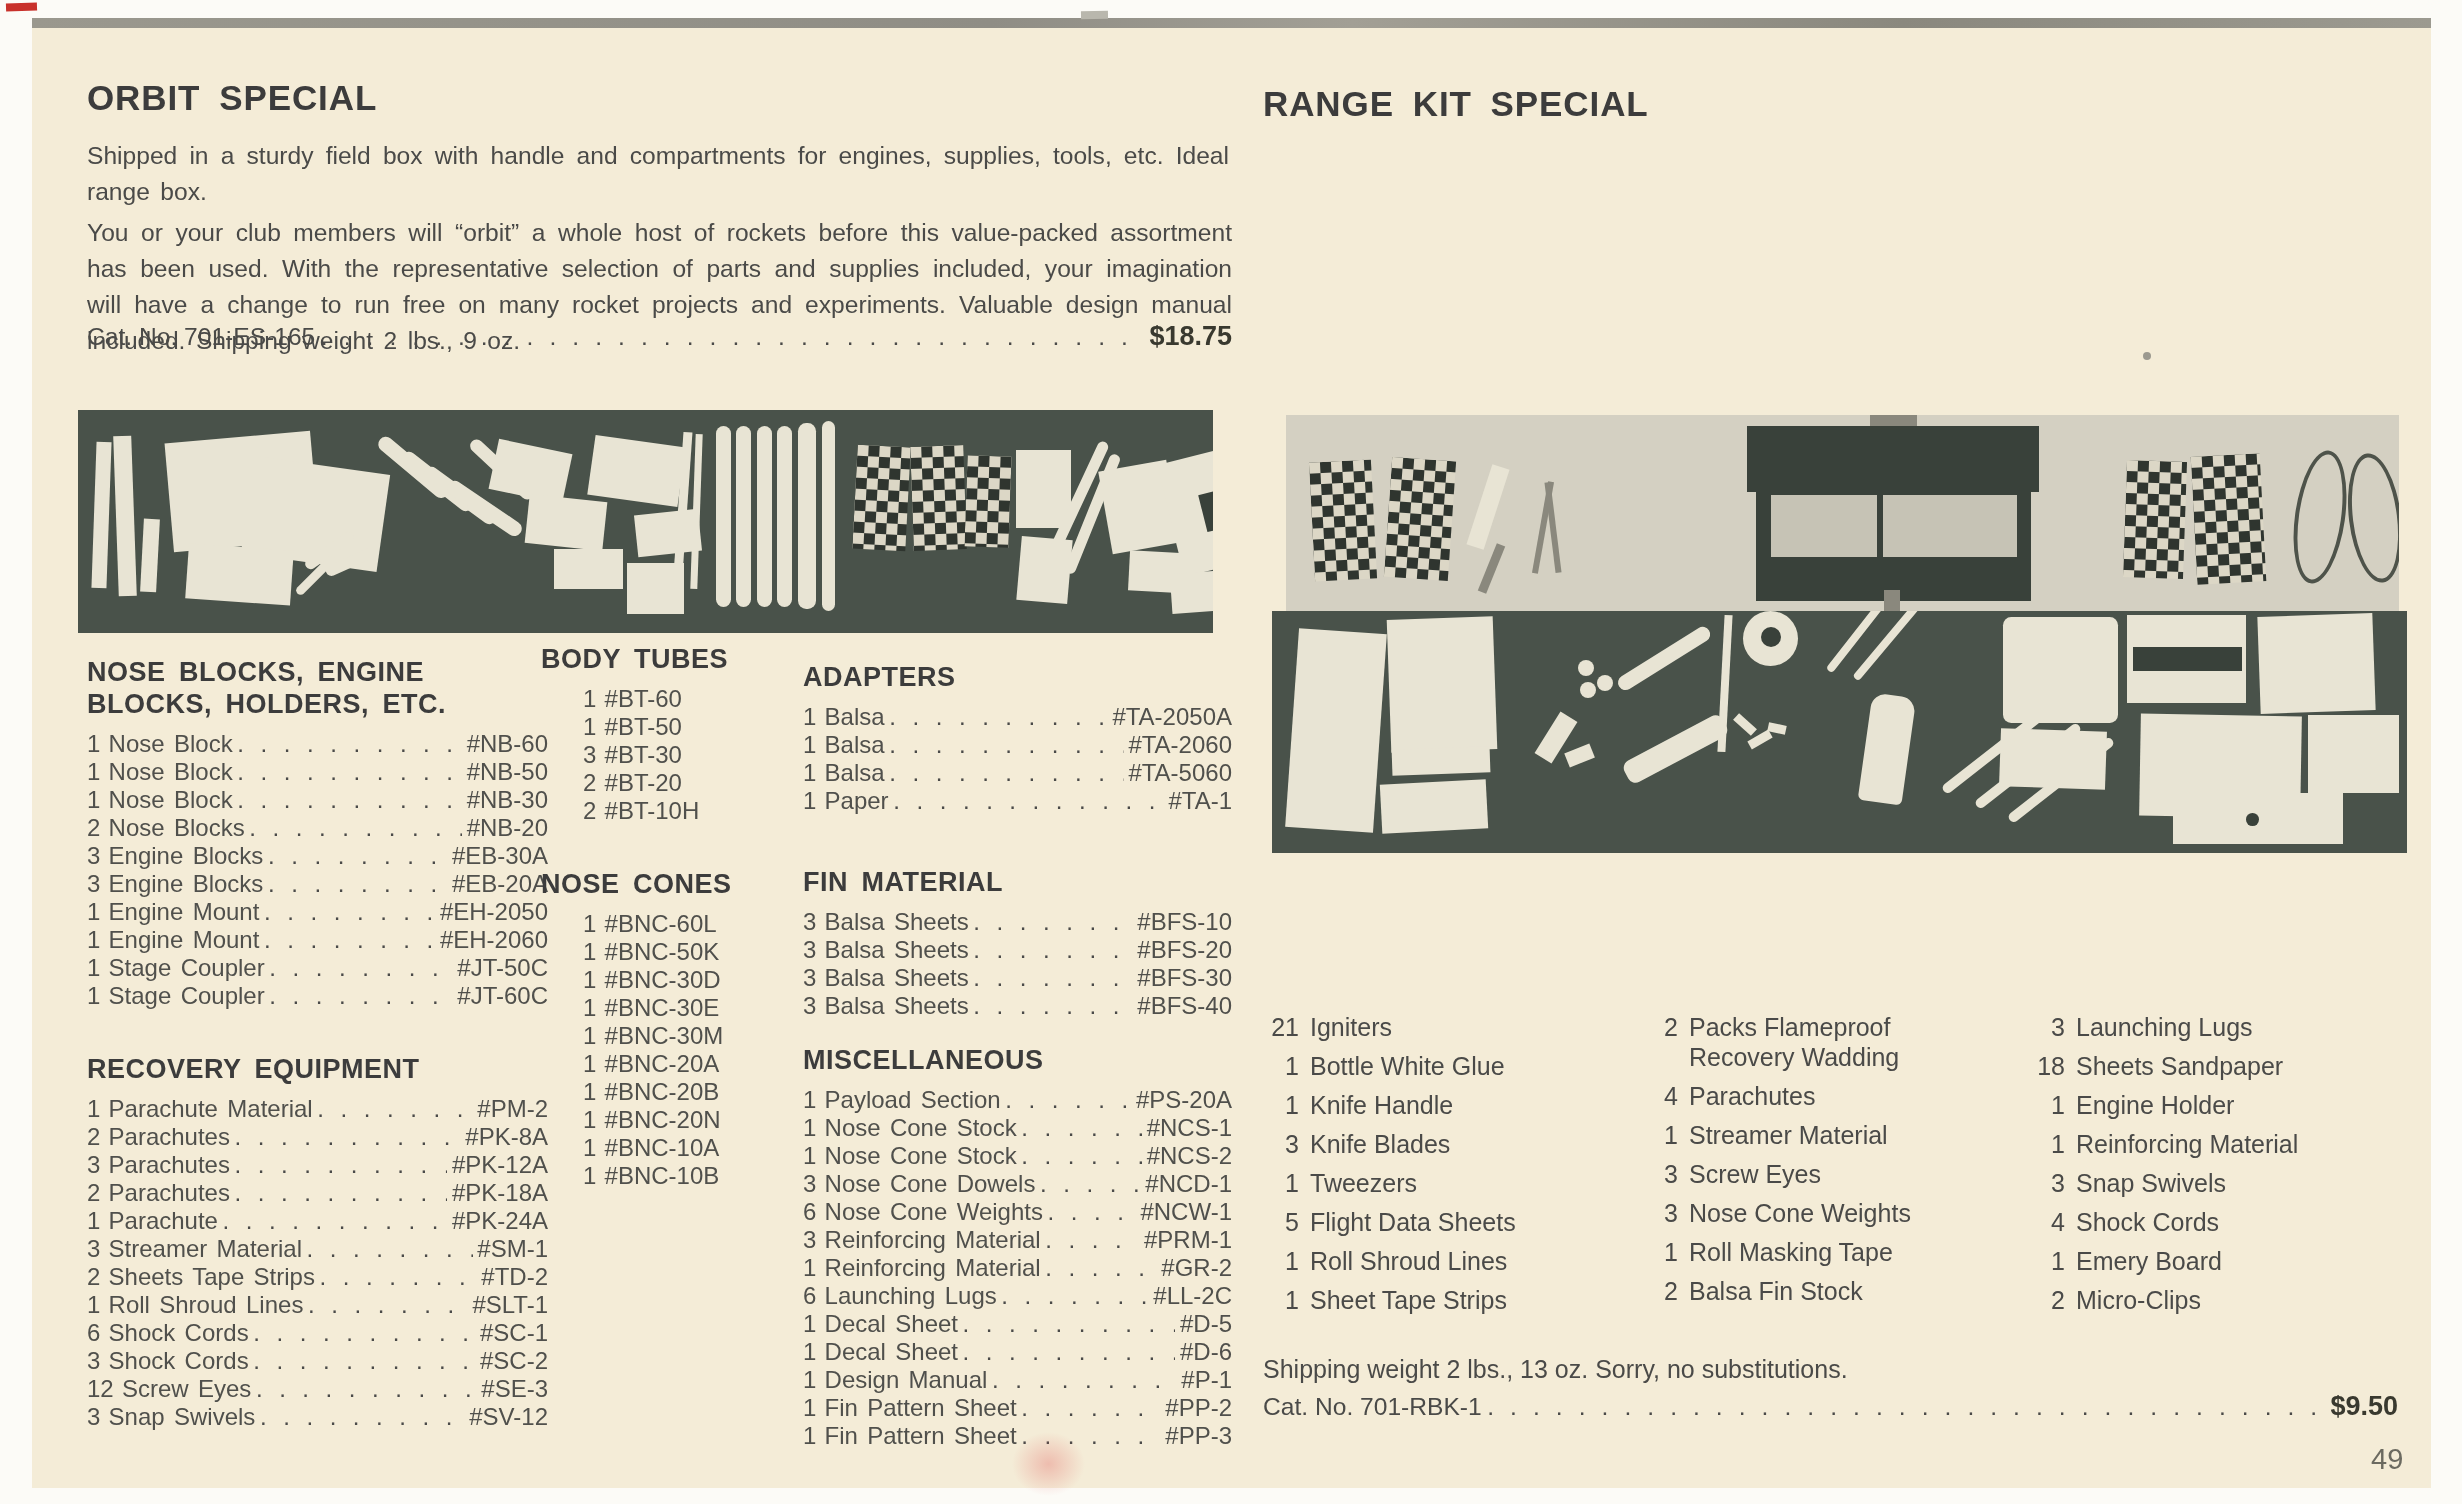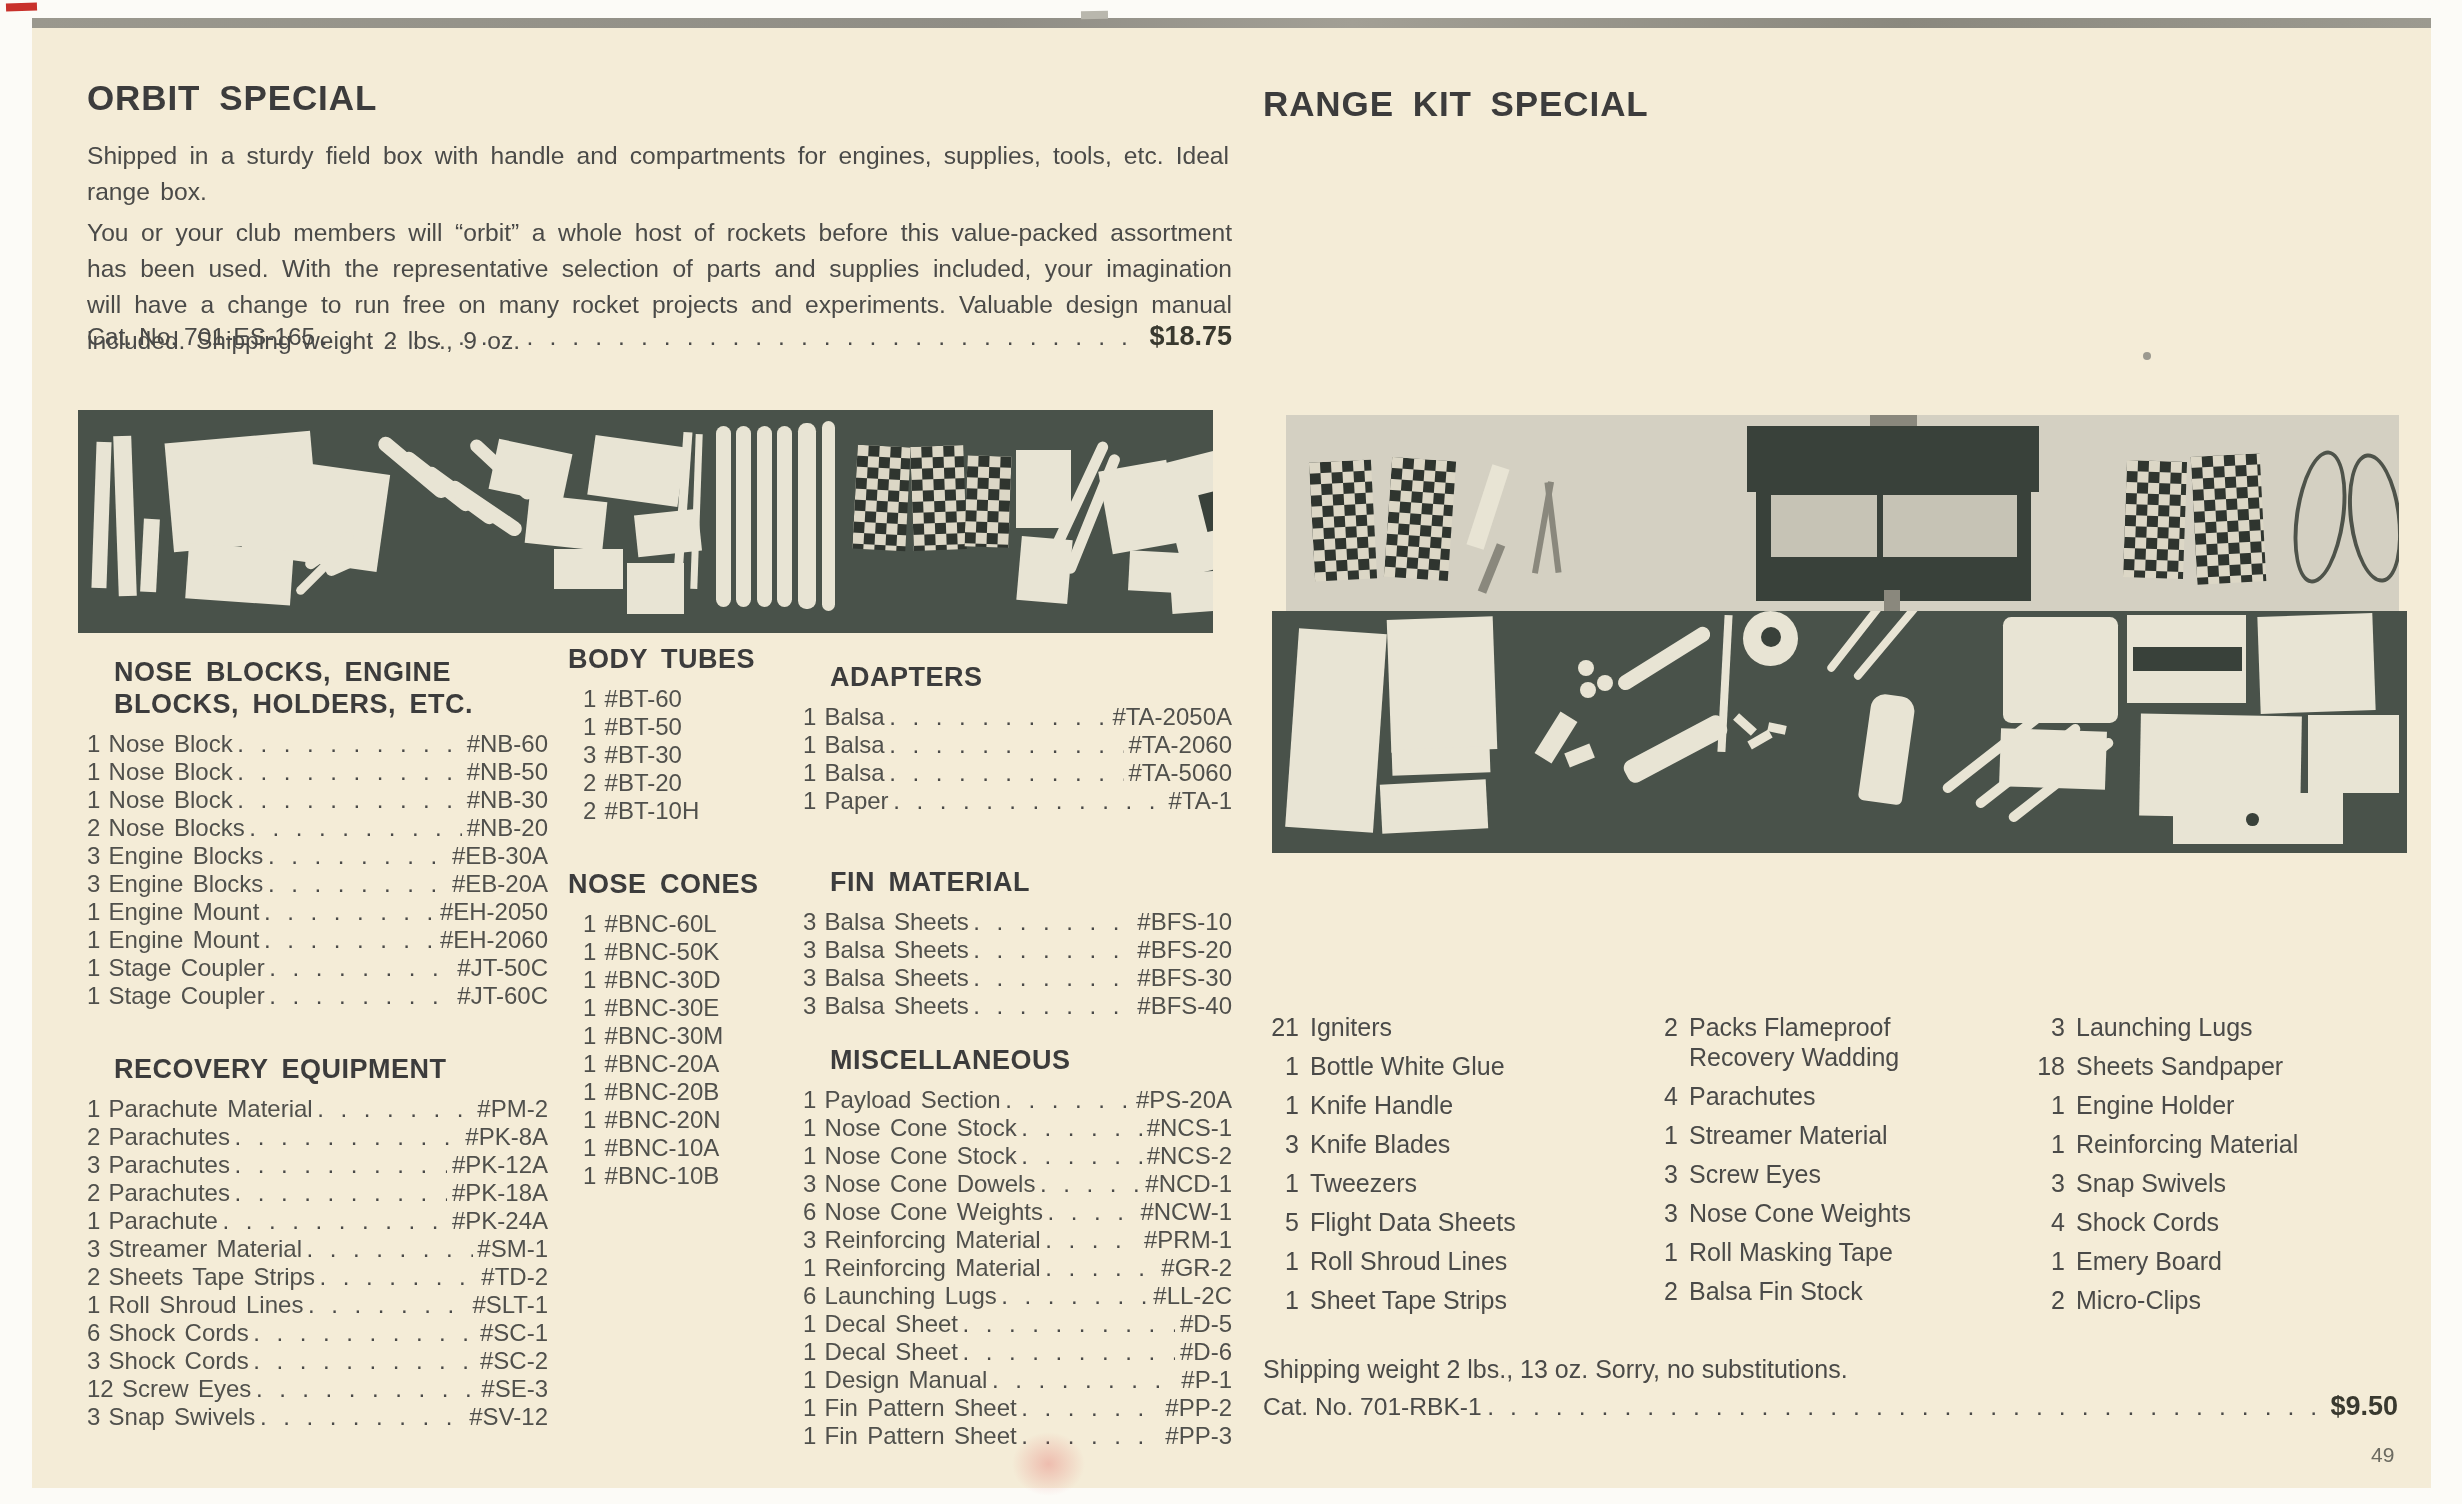--- a/index.html
+++ b/index.html
@@ -18,35 +18,35 @@
     background:radial-gradient(closest-side,rgba(224,88,88,.32),rgba(224,88,88,0));}
 
   .h1{position:absolute;font-size:35px;font-weight:bold;color:#3c3c3c;letter-spacing:0.9px;word-spacing:8.2px;white-space:nowrap;}
   .para{position:absolute;font-size:24.6px;line-height:36px;color:#4a4a48;text-align:justify;word-spacing:3.6px;}
   .catline{position:absolute;display:flex;align-items:baseline;font-size:24.6px;color:#4a4a48;}
   .lead{flex:1;overflow:hidden;white-space:nowrap;margin:0 5.5px;letter-spacing:4.6px;color:#4a4a48;}
   .lead::after{content:". . . . . . . . . . . . . . . . . . . . . . . . . . . . . . . . . . . . . . . . . . . . . . . . . . . . . . . . . . . . . . . . . . . . . . . . . . . .";}
   .price{font-weight:bold;font-size:27px;color:#39392f;white-space:nowrap;}
 
   .sect{position:absolute;}
-  .shead{font-size:27px;font-weight:bold;color:#3c3c3c;letter-spacing:0.5px;line-height:32px;margin-bottom:10px;word-spacing:5.5px;margin-left:27px;}
+  .shead{font-size:27px;font-weight:bold;color:#3c3c3c;letter-spacing:0.5px;line-height:32px;margin-bottom:10px;word-spacing:5.5px;}
   .plist .prow{display:flex;align-items:baseline;font-size:24px;line-height:28px;color:#50504c;word-spacing:2.7px;}
   .prow .q{margin-right:8.2px;white-space:nowrap;}
   .prow .n{white-space:nowrap;}
   .prow .lead{margin:0 4.6px;letter-spacing:3.6px;}
   .pn{white-space:nowrap;}
   .indent .prow{padding-left:42px;}
 
   .rintro{position:absolute;font-size:25px;color:#4a4a48;word-spacing:3.6px;}
   .rcol{position:absolute;font-size:25px;color:#4a4a48;}
   .rrow{display:flex;margin-bottom:9px;line-height:30px;}
   .rq{width:36px;text-align:right;margin-right:11px;flex:none;}
   .rn{flex:1;}
   .rship{position:absolute;font-size:25px;color:#4a4a48;}
-  .pgnum{position:absolute;left:2339px;top:1425px;font-size:21px;color:#6b6a60;text-align:right;}
+  .pgnum{position:absolute;left:2339px;top:1425px;font-size:29px;color:#6b6a60;text-align:right;}
 
   .photo{position:absolute;overflow:hidden;}
   .ph-dark{background:#49524a;}
   .ph-light{background:#d4d0c2;}
   .sh{position:absolute;}
   .sh-r{background:#e8e4d4;}
   .sh-t{background:#e8e4d4;border-radius:8.2px;}
   .sh-c{background:#e8e4d4;border-radius:50%;}
   .sh-b{background:#e8e4d4;border-radius:14.6px 14.6px 5.5px 5.5px;}
   .sh-d{background:#39413a;}

